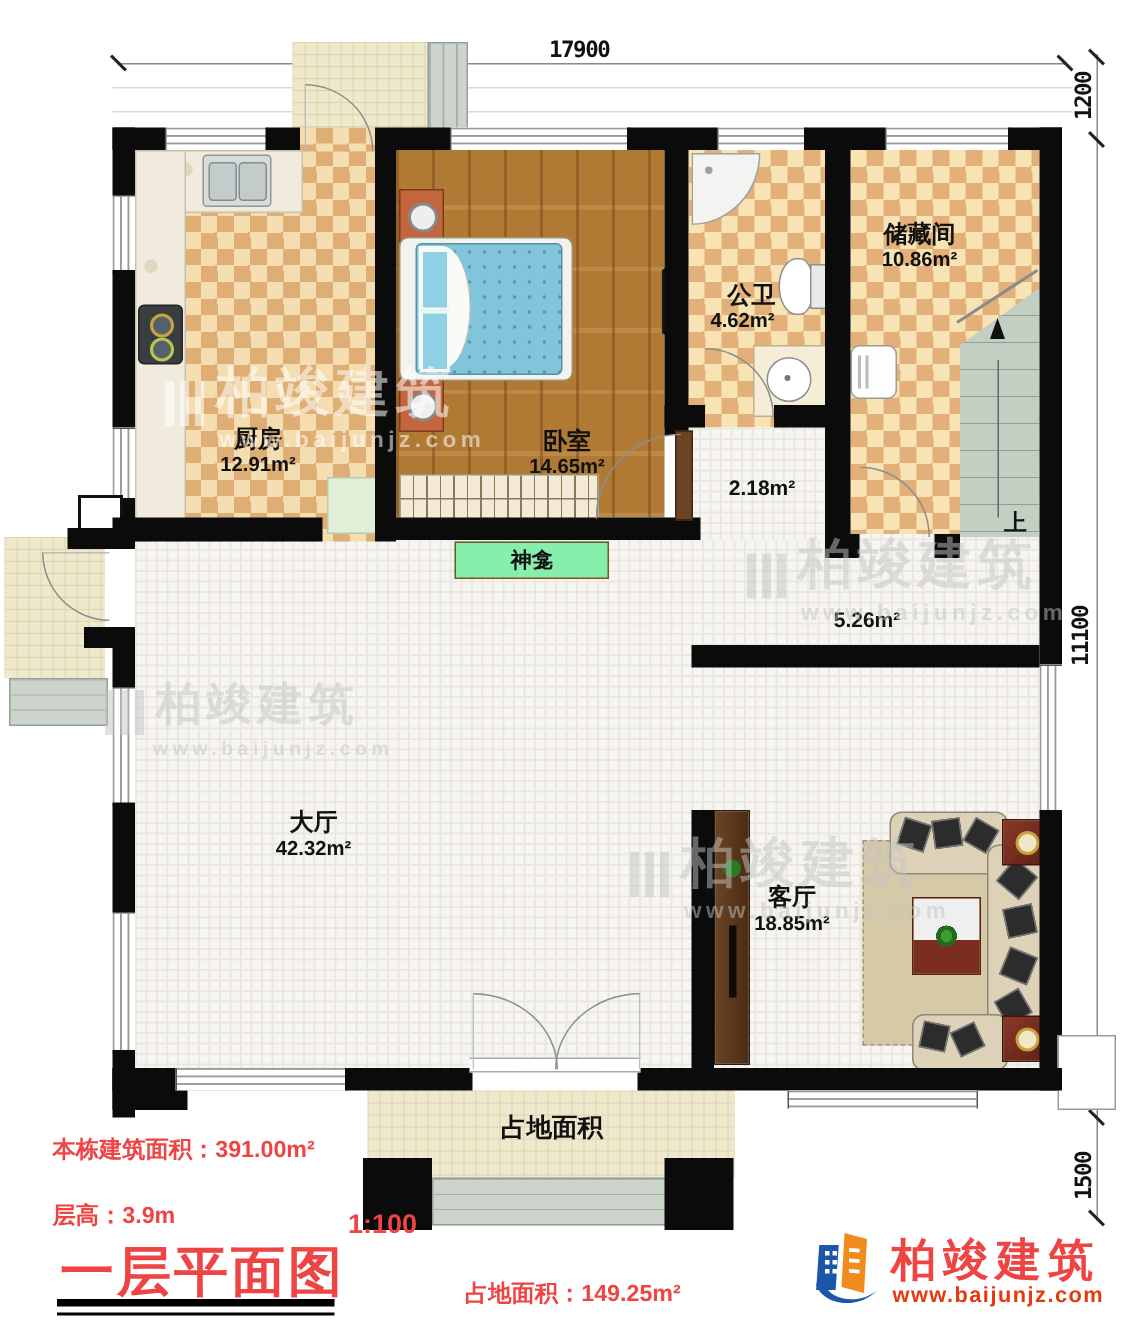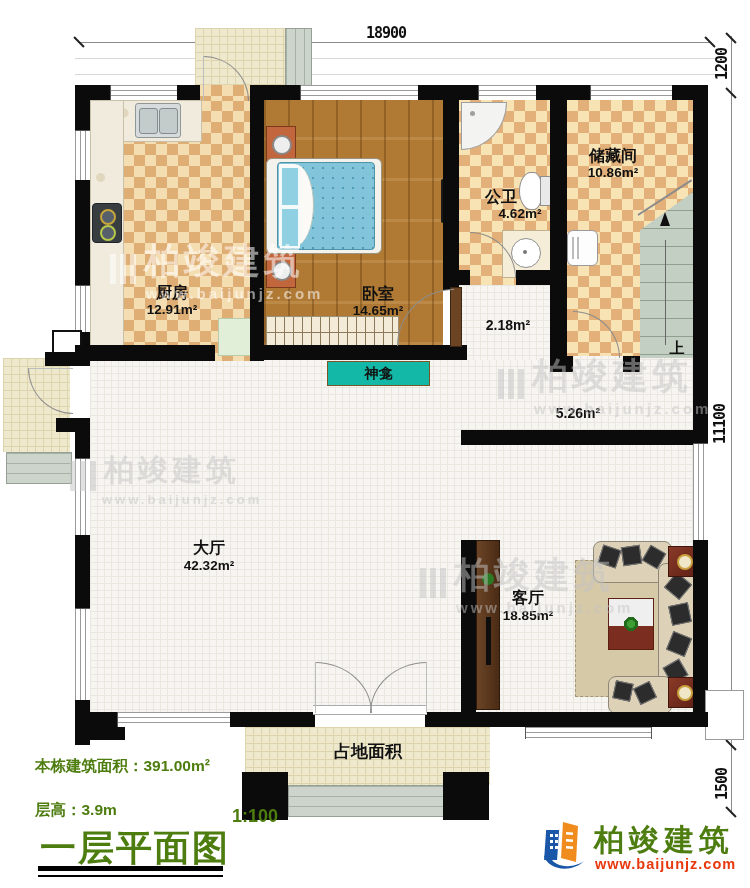--- a/index.html
+++ b/index.html
@@ -54,34 +54,34 @@
   .wm .u{font-weight:bold;font-size:15px;letter-spacing:3px;white-space:nowrap;margin-top:2px;}
   .wm-white{color:rgba(255,255,255,0.55);}
   .wm-gray{color:rgba(195,195,195,0.5);}
   .wm .bicon{display:inline-block;width:26px;height:30px;margin-right:8px;vertical-align:middle;
     background:linear-gradient(90deg,currentColor 0 6px,transparent 6px 10px,currentColor 10px 16px,transparent 16px 20px,currentColor 20px 26px);}
   
   .pillow{position:absolute;background:#2c2c2c;border:1px solid #777;}
   .sofa{position:absolute;background:#ddd2b8;border:1px solid #8f8878;border-radius:8px;}
   .endtable{position:absolute;background:linear-gradient(135deg,#8a3a28,#5c1f14);border:1px solid #3f150d;}
   .goldring{position:absolute;width:12px;height:12px;border:2px solid #c9a23e;border-radius:50%;background:#efe7c8;}
-  .annot{position:absolute;font-size:15.5px;font-weight:bold;color:#4d7c0f;white-space:nowrap;}
+  .annot{position:absolute;font-size:15.5px;font-weight:bold;color:#ef4444;white-space:nowrap;}
 </style>
 </head>
 <body>
 
 <div id="canvas">
 
   <div class="extline" style="left:75px;top:58px;width:640px;height:1px;"></div>
   <div class="extline" style="left:75px;top:74px;width:640px;height:1px;"></div>
 
   <div class="dimline" style="left:78px;top:42px;width:632px;height:1px;"></div>
   <div class="tick" style="left:72px;top:41px;"></div>
   <div class="tick" style="left:703px;top:41px;"></div>
-  <div class="dim" style="left:366px;top:24px;">18900</div>
+  <div class="dim" style="left:366px;top:24px;">17900</div>
 
   <div class="dimline" style="left:731px;top:36px;width:1px;height:778px;"></div>
   <div class="tick" style="left:724px;top:37px;"></div>
   <div class="tick" style="left:724px;top:92px;"></div>
   <div class="tick" style="left:724px;top:744px;"></div>
   <div class="tick" style="left:724px;top:811px;"></div>
   <div class="dim dim-v" style="left:706px;top:55px;">1200</div>
   <div class="dim dim-v" style="left:700px;top:415px;">11100</div>
   <div class="dim dim-v" style="left:706px;top:775px;">1500</div>
 
@@ -145,21 +145,21 @@
   <div class="abs" style="left:502px;top:230px;width:48px;height:46px;background:#f6edd8;border:1px solid #bfb18d;">
     <div class="abs" style="left:8px;top:7px;width:28px;height:28px;background:#fff;border:1px solid #8f8f8f;border-radius:50%;"></div>
     <div class="abs" style="left:20px;top:19px;width:4px;height:4px;background:#777;border-radius:50%;"></div>
   </div>
 
   <div class="abs" style="left:567px;top:230px;width:29px;height:34px;background:#fdfdfd;border:1px solid #9a9a9a;border-radius:6px;">
     <div class="abs" style="left:4px;top:6px;width:2px;height:22px;background:#bbb;"></div>
     <div class="abs" style="left:9px;top:6px;width:2px;height:22px;background:#bbb;"></div>
   </div>
 
-  <div class="abs" style="left:303px;top:361px;width:101px;height:23px;background:#14b8a6;border:1px solid #7a5526;margin-left:24px;">
+  <div class="abs" style="left:303px;top:361px;width:101px;height:23px;background:#86efac;border:1px solid #7a5526;">
     <div class="rname" style="left:50%;top:3px;font-size:14px;">神龛</div>
   </div>
 
   <div class="abs" style="left:476px;top:540px;width:22px;height:168px;background:linear-gradient(90deg,#6b4426,#4a2b14);border:1px solid #2e1a0a;">
     <div class="abs" style="left:5px;top:32px;width:12px;height:12px;background:#2d7a24;border-radius:50%;"></div>
     <div class="abs" style="left:9px;top:76px;width:5px;height:48px;background:#0d0d0d;"></div>
   </div>
   <div class="abs" style="left:575px;top:560px;width:93px;height:135px;background:#d6c9a8;border:1px dashed #a3967a;"></div>
   <div class="sofa" style="left:593px;top:541px;width:77px;height:40px;"></div>
   <div class="sofa" style="left:658px;top:563px;width:40px;height:140px;"></div>
@@ -253,21 +253,21 @@
   <div class="arc" style="left:315px;top:662px;width:55px;height:50px;border-top:1px solid #8d8d8d;border-right:1px solid #8d8d8d;border-left:1px solid #bdbdbd;border-radius:0 100% 0 0;"></div>
   <div class="arc" style="left:370px;top:662px;width:55px;height:50px;border-top:1px solid #8d8d8d;border-left:1px solid #8d8d8d;border-right:1px solid #bdbdbd;border-radius:100% 0 0 0;"></div>
 
   <div class="rname" style="left:172px;top:283px;">厨房</div>
   <div class="rarea" style="left:172px;top:302px;">12.91m²</div>
 
   <div class="rname" style="left:378px;top:284px;">卧室</div>
   <div class="rarea" style="left:378px;top:303px;">14.65m²</div>
 
   <div class="rname" style="left:501px;top:187px;">公卫</div>
-  <div class="rarea" style="left:520px;top:206px;">4.62m²</div>
+  <div class="rarea" style="left:495px;top:206px;">4.62m²</div>
 
   <div class="rname" style="left:613px;top:146px;">储藏间</div>
   <div class="rarea" style="left:613px;top:165px;">10.86m²</div>
 
   <div class="rname" style="left:209px;top:538px;">大厅</div>
   <div class="rarea" style="left:209px;top:558px;">42.32m²</div>
 
   <div class="rname" style="left:528px;top:588px;">客厅</div>
   <div class="rarea" style="left:528px;top:608px;">18.85m²</div>
 
@@ -290,20 +290,21 @@
     <div><span class="bicon"></span><span class="t">柏竣建筑</span></div>
     <div class="u" style="margin-left:36px;">www.baijunjz.com</div>
   </div>
 
   <div class="annot" style="left:35px;top:756px;">本栋建筑面积：391.00m²</div>
   <div class="annot" style="left:35px;top:800px;">层高：3.9m</div>
   <div class="annot" style="left:40px;top:824px;font-size:36px;letter-spacing:2px;">一层平面图</div>
   <div class="annot" style="left:232px;top:806px;font-size:18px;">1:100</div>
   <div class="abs" style="left:38px;top:866px;width:185px;height:5px;background:#000;"></div>
   <div class="abs" style="left:38px;top:875px;width:185px;height:2px;background:#000;"></div>
+  <div class="annot" style="left:310px;top:852px;">占地面积：149.25m²</div>
 
   <div class="abs" style="left:538px;top:818px;width:50px;height:56px;">
     <svg width="50" height="56" viewBox="0 0 50 56">
       <path d="M6 38 C10 52 34 56 47 42 C37 51 16 51 11 37 Z" fill="#1a57a8"></path>
       <rect x="9" y="12" width="13" height="30" fill="#1a57a8" transform="skewX(-4)"></rect>
       <rect x="12" y="16" width="3" height="3" fill="#fff"></rect>
         <rect x="17" y="16" width="3" height="3" fill="#fff"></rect>
       <rect x="12" y="22" width="3" height="3" fill="#fff"></rect>
         <rect x="17" y="22" width="3" height="3" fill="#fff"></rect>
       <rect x="12" y="28" width="3" height="3" fill="#fff"></rect>

